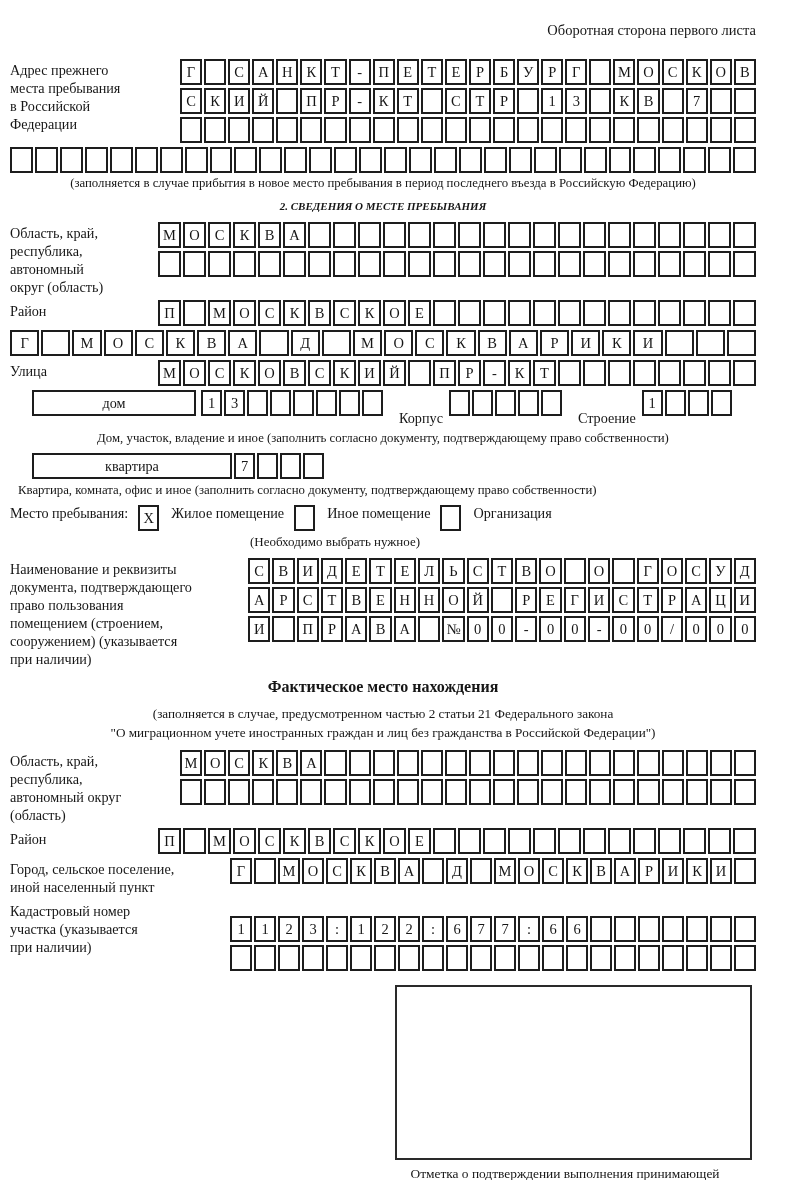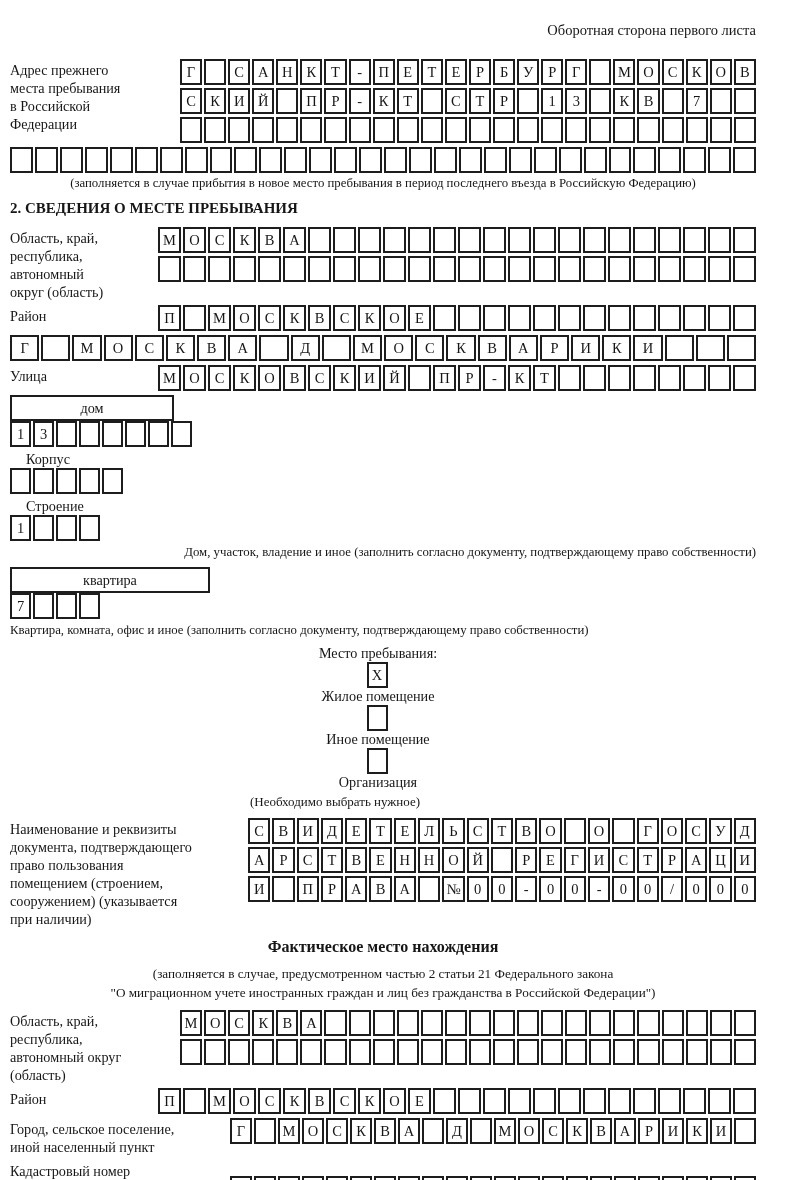--- a/index.html
+++ b/index.html
@@ -27,33 +27,33 @@
     height: 26px; border: 2px solid #1d1d1d; background: #fff;
     display: flex; align-items: center; justify-content: center;
     font-size: 14.5px; line-height: 1; font-family: inherit;
   }
   .cells .cell { flex: 1; min-width: 0; }
   .cells-fixed { display: flex; gap: 2px; flex: none; }
   .cells-fixed .cell { width: 21px; flex: none; }
 
   .fullrow { margin-bottom: 2px; }
 
-  .caption { font-size: 12.8px; text-align: center; line-height: 17px; margin: 2px 0 6px; }
-  .sec-title { font-weight: bold; font-size: 15px; margin: 8px 0 10px; }
-
-  .dom-row { display: flex; align-items: flex-start; font-size: 14.2px; margin: 2px 0 3px; flex-direction: column; }
+  .caption { font-size: 12.8px; text-align: center; line-height: 17px; margin: 2px 8px 6px; }
+  .sec-title { text-align: center; font-weight: bold; font-size: 11px; margin: 8px 0 10px; font-style: italic; }
+
+  .dom-row { display: flex; align-items: flex-start; font-size: 14.2px; margin: 2px 0 3px; }
   .label-box {
     border: 2px solid #1d1d1d; height: 26px; display: flex;
     align-items: center; justify-content: center; font-size: 14.2px; flex: none;
   }
   .dom-box { width: 164px; margin-right: 5px; }
   .kv-box { width: 200px; margin-right: 2px; }
-  .inline-lb { padding-top: 4px; margin: 0 6px 0 16px; flex: none; }
-
-  .mesto-row { display: flex; align-items: center; font-size: 14.2px; margin-top: 6px; flex-direction: column; }
+  .inline-lb { padding-top: 4px; margin: 16px 6px 0 16px; flex: none; }
+
+  .mesto-row { display: flex; align-items: flex-start; font-size: 14.2px; margin-top: 6px; }
   .mesto-row span { margin-right: 10px; }
   .mesto-row .cells-fixed { margin-right: 12px; }
   .mesto-note { font-size: 13px; margin: 3px 0 8px 240px; font-family: Liberation Serif, serif; }
 
   .center-lines { text-align: center; font-size: 13.2px; line-height: 19px; }
   .fact-title { text-align: center; font-weight: bold; font-size: 16px; margin: 10px 0 8px; }
 
   .stamp-box {
     width: 357px; height: 175px; border: 2px solid #2a2a2a;
     margin: 14px 0 4px 385px; background: #fff;
@@ -365,21 +365,21 @@
         <div class="cell"></div>
       </div>
     <div class="inline-lb">Строение</div>
     <div class="cells-fixed">
         <div class="cell">1</div>
         <div class="cell"></div>
         <div class="cell"></div>
         <div class="cell"></div>
       </div>
   </div>
-  <div class="caption" style="text-align:right">Дом, участок, владение и иное (заполнить согласно документу, подтверждающему право собственности)</div>
+  <div class="caption" style="text-align:center">Дом, участок, владение и иное (заполнить согласно документу, подтверждающему право собственности)</div>
 
   <div class="dom-row">
     <div style="width:22px"></div>
     <div class="label-box kv-box">квартира</div>
     <div class="cells-fixed">
         <div class="cell">7</div>
         <div class="cell"></div>
         <div class="cell"></div>
         <div class="cell"></div>
       </div>

